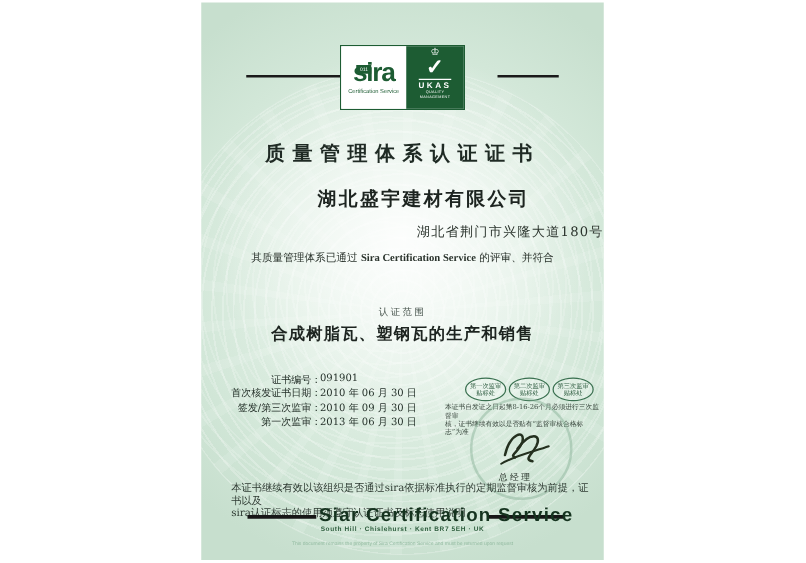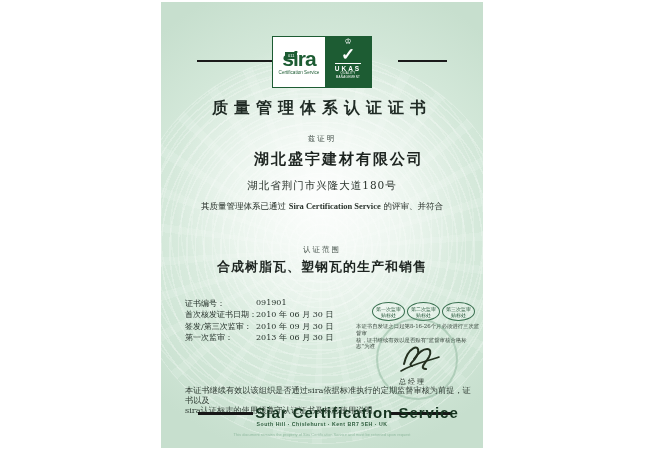--- a/index.html
+++ b/index.html
@@ -32,31 +32,31 @@
   .sira-word{font-family:"Liberation Sans",sans-serif;font-weight:bold;font-size:21px;line-height:20px;color:#1d5c33;letter-spacing:-1px;}
   .sira-sub{font-family:"Liberation Sans",sans-serif;font-size:4.6px;color:#1d5c33;margin-top:1px;}
   .ukas-box{width:46px;background:#1d5c33;color:#fff;display:flex;flex-direction:column;align-items:center;justify-content:flex-start;padding-top:1px;}
   .crown{font-size:8px;line-height:8px;}
   .tick{font-size:17px;line-height:16px;font-weight:bold;}
   .ukas-name{font-family:"Liberation Sans",sans-serif;font-size:6.5px;font-weight:bold;letter-spacing:2px;line-height:7px;border-top:1px solid #fff;padding-top:1px;margin-top:1px;}
   .ukas-sub{font-family:"Liberation Sans",sans-serif;font-size:3px;line-height:3.6px;letter-spacing:.3px;}
   .ukas-number{position:absolute;left:124px;top:50px;background:#1d5c33;color:#fff;font-family:"Liberation Sans",sans-serif;font-size:4px;padding:1px 3px;}
   
   .cline{position:absolute;left:0;width:322px;text-align:center;color:#2a332c;}
-  .title{top:96px;font-size:16px;font-weight:bold;letter-spacing:6px;color:#1f2a24;}
+  .title{top:111px;font-size:16px;font-weight:bold;letter-spacing:6px;color:#1f2a24;}
   .certify{top:132px;font-size:7.5px;letter-spacing:2px;color:#44514a;}
   .company{top:148px;font-size:15px;font-weight:bold;letter-spacing:2px;color:#1d2420;padding-left:17px;}
-  .address{top:177px;font-size:10.5px;letter-spacing:1px;}
+  .address{top:177px;font-size:10.5px;letter-spacing:1px;text-align:right;}
   .statement{top:199px;font-size:8.5px;}
   .statement b{font-family:"Liberation Serif",serif;}
   .standard{top:219px;font-size:13px;font-weight:bold;letter-spacing:1px;color:#1d2420;}
   .scope-label{top:243px;font-size:7.5px;letter-spacing:2px;color:#44514a;}
   .scope{top:256px;font-size:13px;font-weight:bold;letter-spacing:1px;color:#1d2420;}
   
-  .details{position:absolute;left:24px;top:296px;font-size:8px;color:#25312a;}
+  .details{position:absolute;left:24px;top:296px;font-size:8px;color:#25312a;text-align:right;}
   .drow{position:relative;height:11.3px;white-space:nowrap;}
   .dlabel{display:inline-block;}
   .dvalue{position:absolute;left:71px;top:0;}
   
   .stamps{position:absolute;left:211px;top:300px;display:flex;gap:2px;}
   .stamp{width:31px;height:17px;border:1px solid #3a7050;border-radius:50%;color:#2e5c40;font-size:5px;line-height:6px;text-align:center;display:flex;flex-direction:column;justify-content:center;background:rgba(255,255,255,.25);}
   .audit-note{position:absolute;left:195px;top:321px;width:124px;font-size:5.4px;line-height:6.8px;color:#3c4a40;text-align:left;}
   
   .stamp-circle{position:absolute;left:215px;top:316px;width:78px;height:78px;border:2px solid rgba(133,176,148,.45);border-radius:50%;}
   .sig{position:absolute;left:236px;top:336px;}
@@ -90,21 +90,20 @@
         <div class="crown">♔</div>
         <div class="tick">✓</div>
         <div class="ukas-name">UKAS</div>
         <div class="ukas-sub">QUALITY</div>
         <div class="ukas-sub">MANAGEMENT</div>
       </div>
     </div>
     <div class="ukas-number">011</div>
 
     <div class="cline title">质量管理体系认证证书</div>
-    <div class="cline certify">兹证明</div>
     <div class="cline company">湖北盛宇建材有限公司</div>
     <div class="cline address">湖北省荆门市兴隆大道180号</div>
     <div class="cline statement"><span>其质量管理体系已通过 </span><b>Sira Certification Service</b><span> 的评审、并符合</span></div>
     <div class="cline scope">合成树脂瓦、塑钢瓦的生产和销售</div>
     <div class="cline scope-label">认证范围</div>
 
     <div class="details">
       <div class="drow">
         <span class="dlabel">证书编号：</span>
         <span class="dvalue">091901</span>

